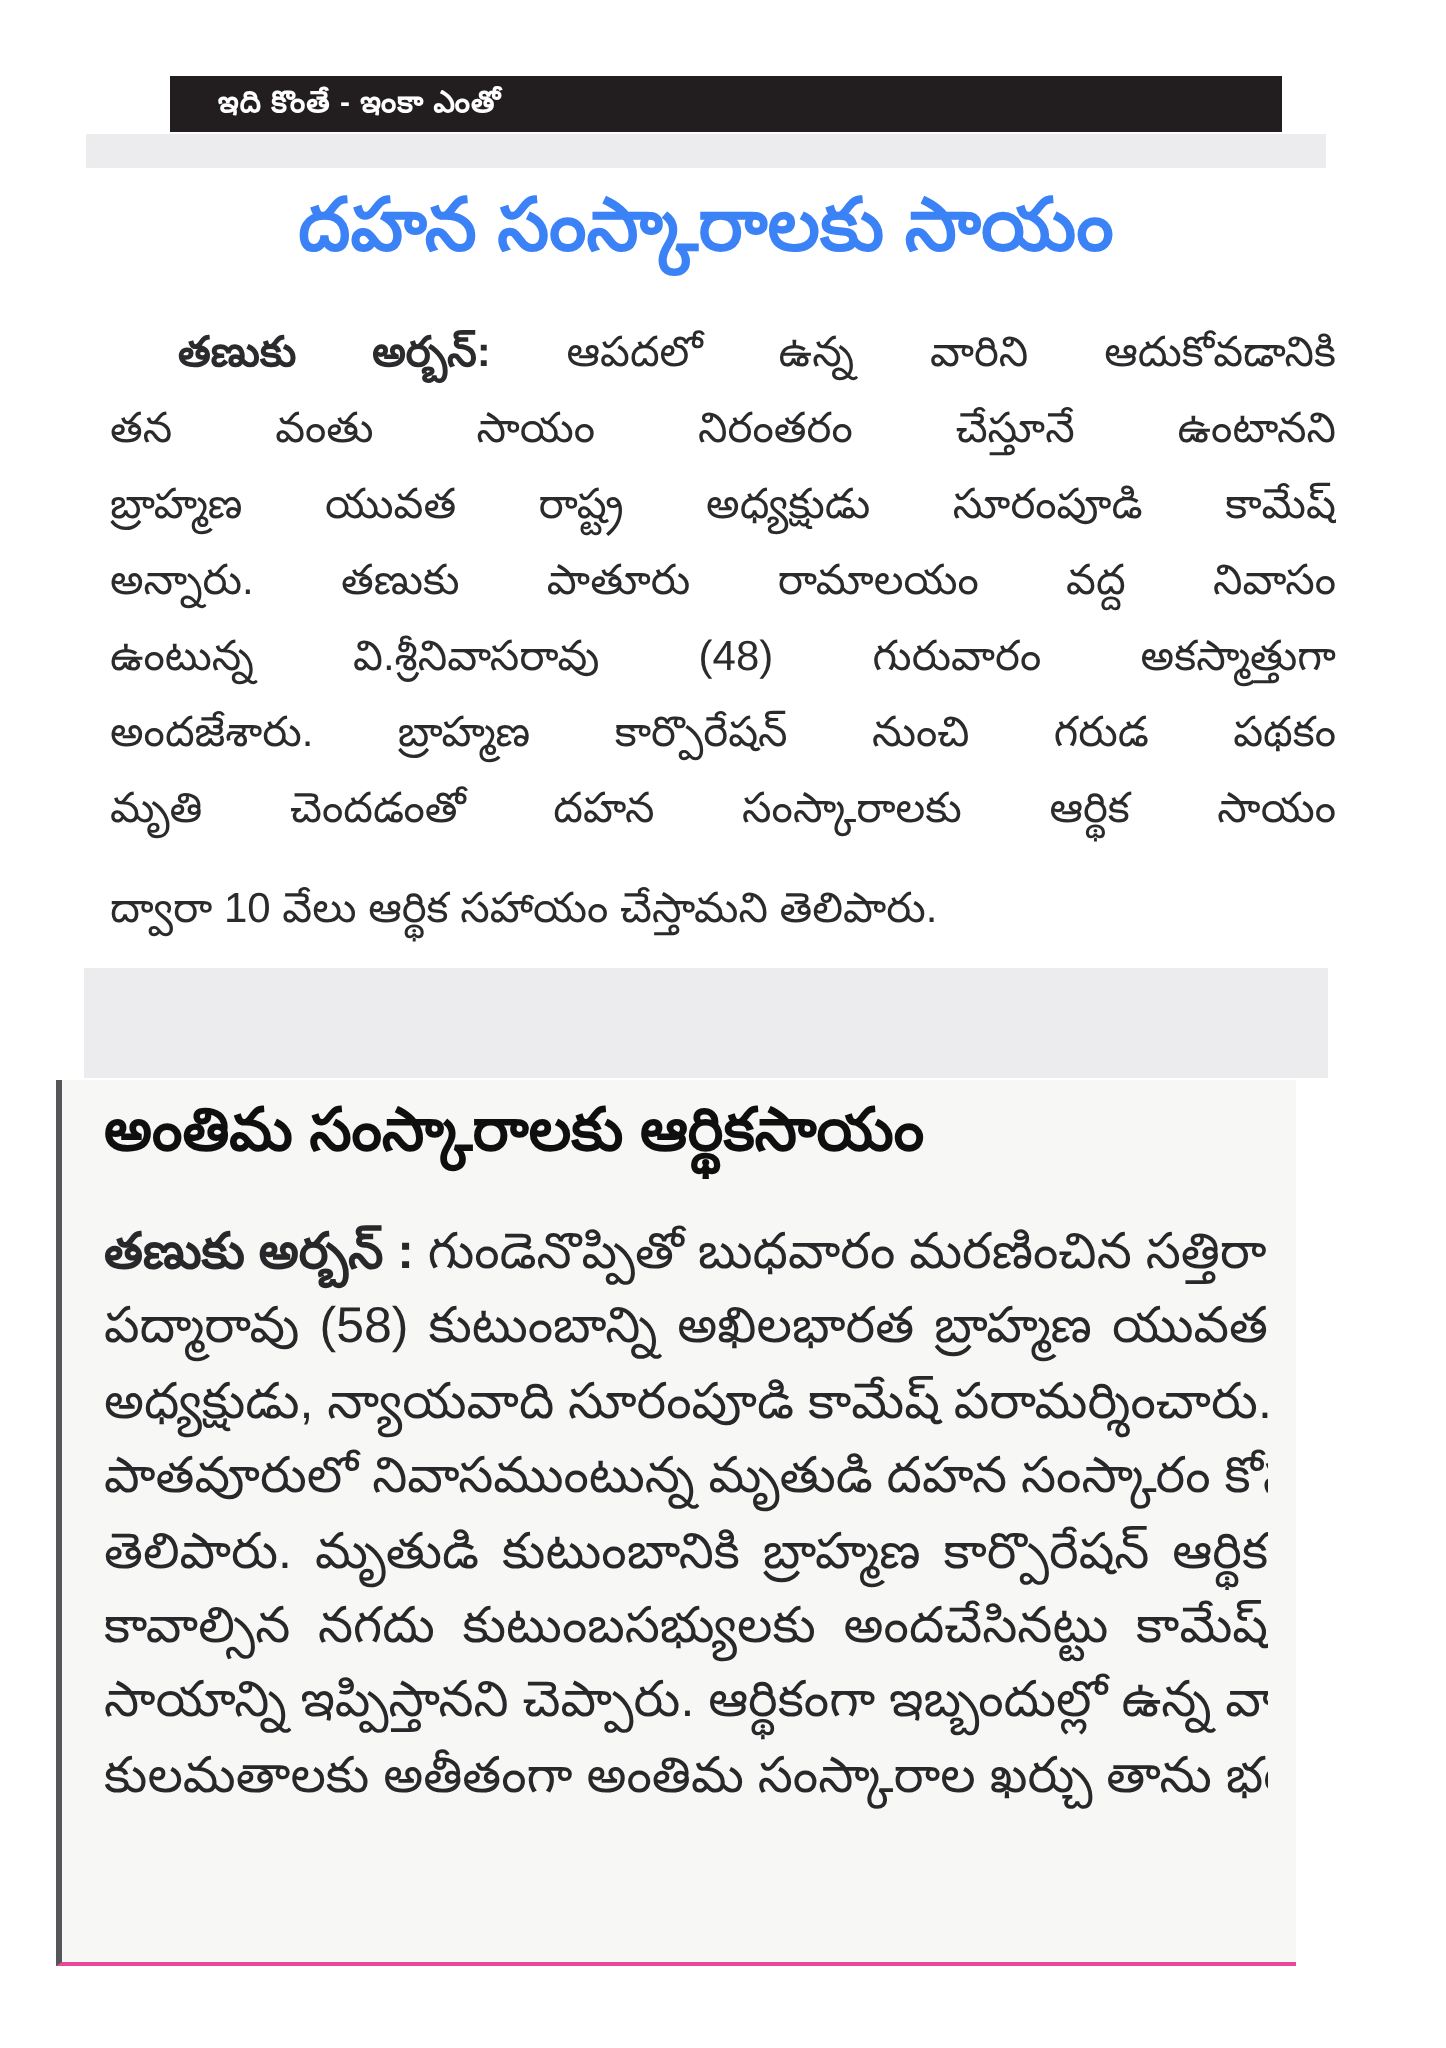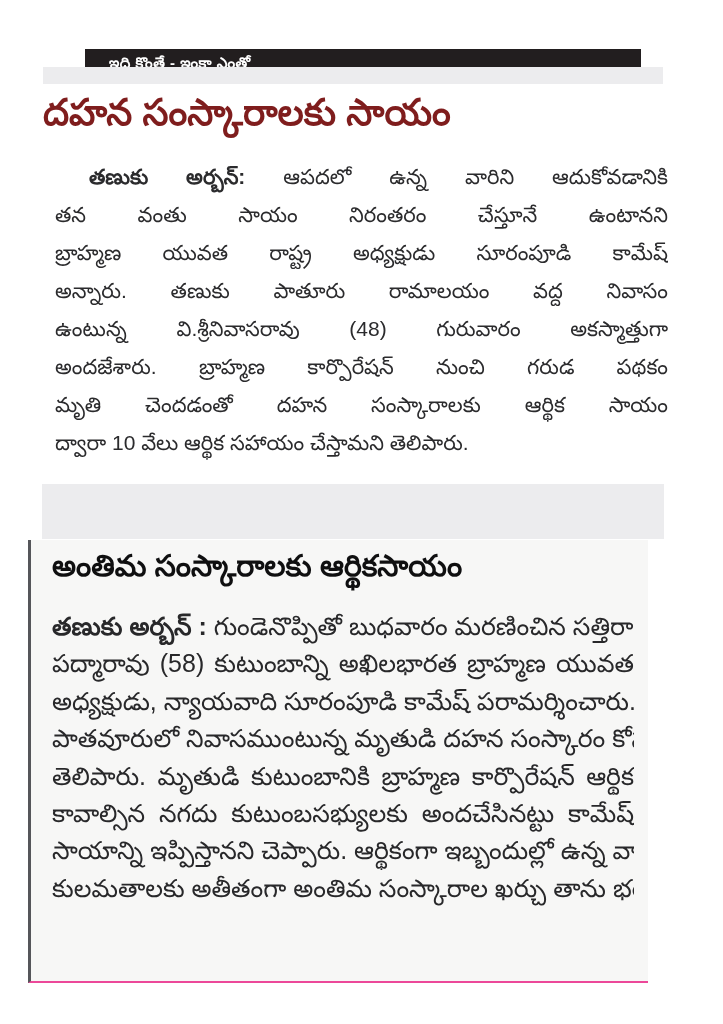--- a/index.html
+++ b/index.html
@@ -12,21 +12,21 @@
     position: relative;
     width: 723px;
     height: 1024px;
     background: #ffffff;
     overflow: hidden;
   }
   
   .kicker {
     position: absolute;
     left: 85px;
-    top: 49px;
+    top: 38px;
     width: 556px;
     height: 28px;
     background: #221e1f;
     color: #ffffff;
     font-weight: bold;
     font-size: 15px;
     line-height: 28px;
     padding-left: 24px;
     box-sizing: border-box;
     letter-spacing: 0.5px;
@@ -38,42 +38,42 @@
     width: 620px;
     height: 17px;
     background: #ececee;
   }
   
   .a1-headline {
     position: absolute;
     left: 43px;
     top: 92px;
     width: 620px;
-    text-align: left;
+    text-align: center;
     font-size: 37px;
     font-weight: bold;
-    color: #7f1d1d;
+    color: #3b82f6;
   }
   .a1-body {
     position: absolute;
     left: 55px;
     top: 158px;
     width: 613px;
     font-size: 21px;
     line-height: 38px;
     color: #2b2b2d;
   }
   .line {
     text-align: justify;
     text-align-last: justify;
     white-space: nowrap;
     overflow: hidden;
   }
   .line.first { text-indent: 34px; }
-  .line.last  { text-align-last: left; white-space: normal; }
+  .line.last  { text-align-last: left; white-space: normal; margin-top: 12px; }
   .dateline { font-weight: bold; }
   
   .mid-band {
     position: absolute;
     left: 42px;
     top: 484px;
     width: 622px;
     height: 55px;
     background: #ececee;
   }

